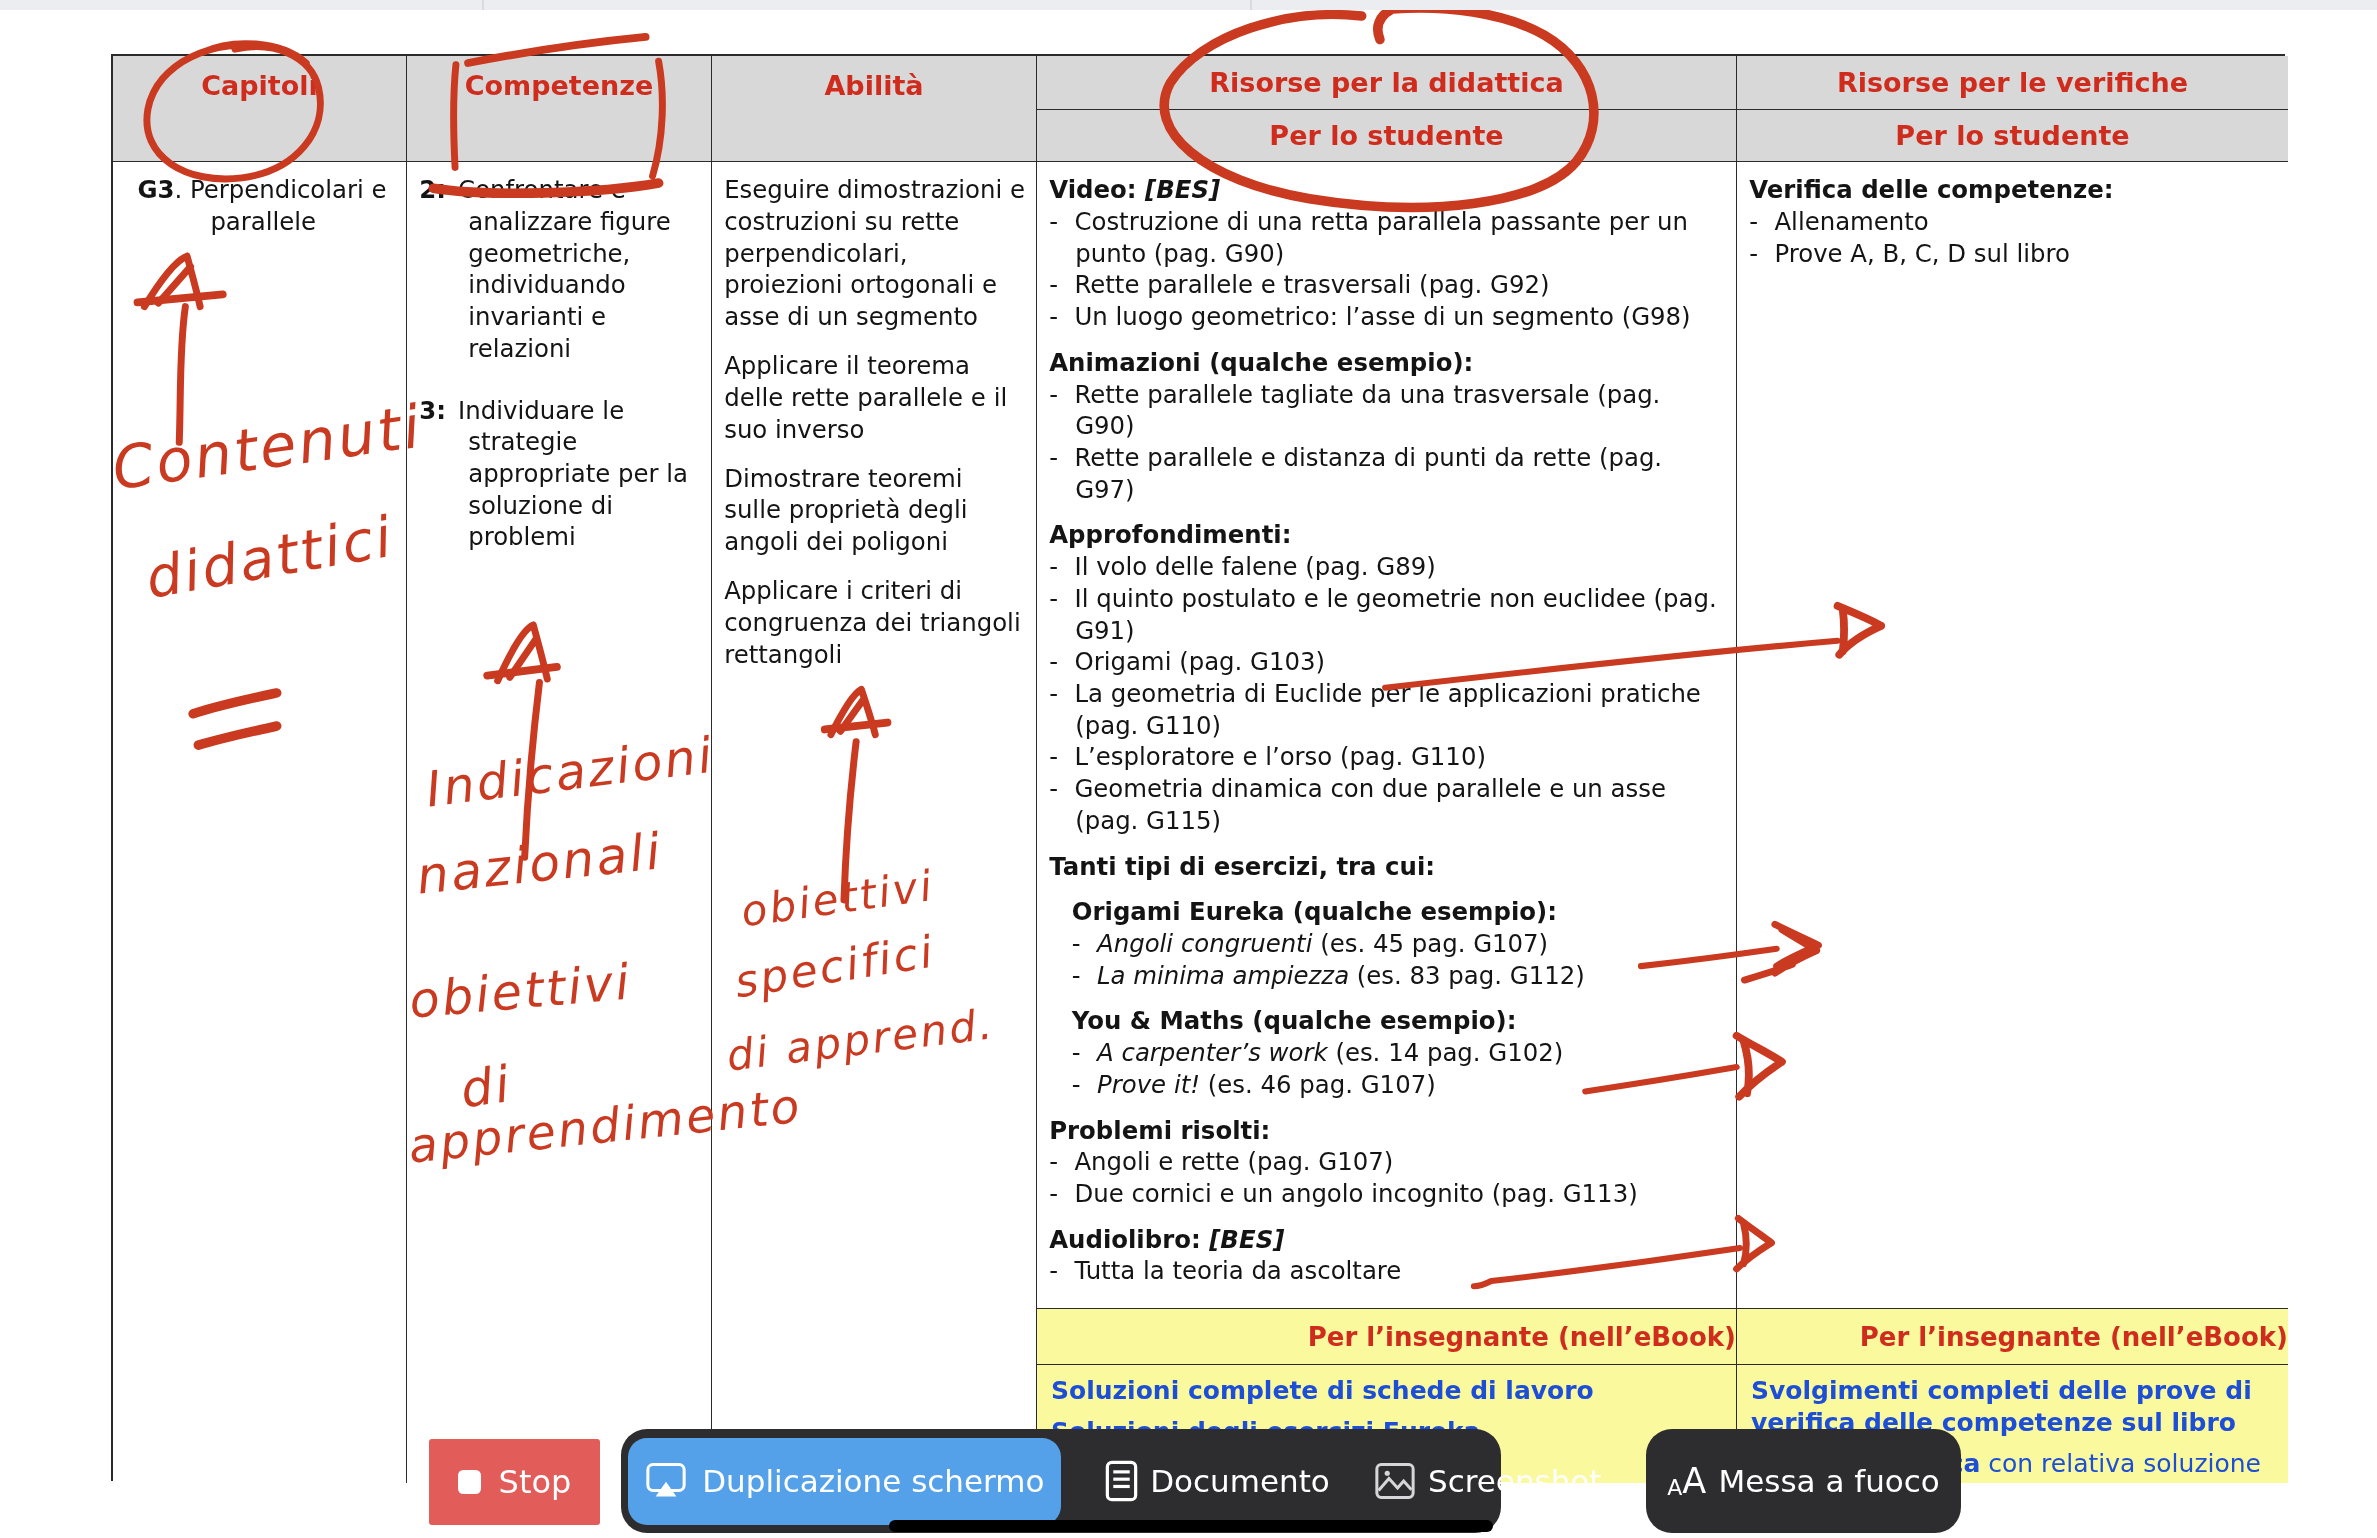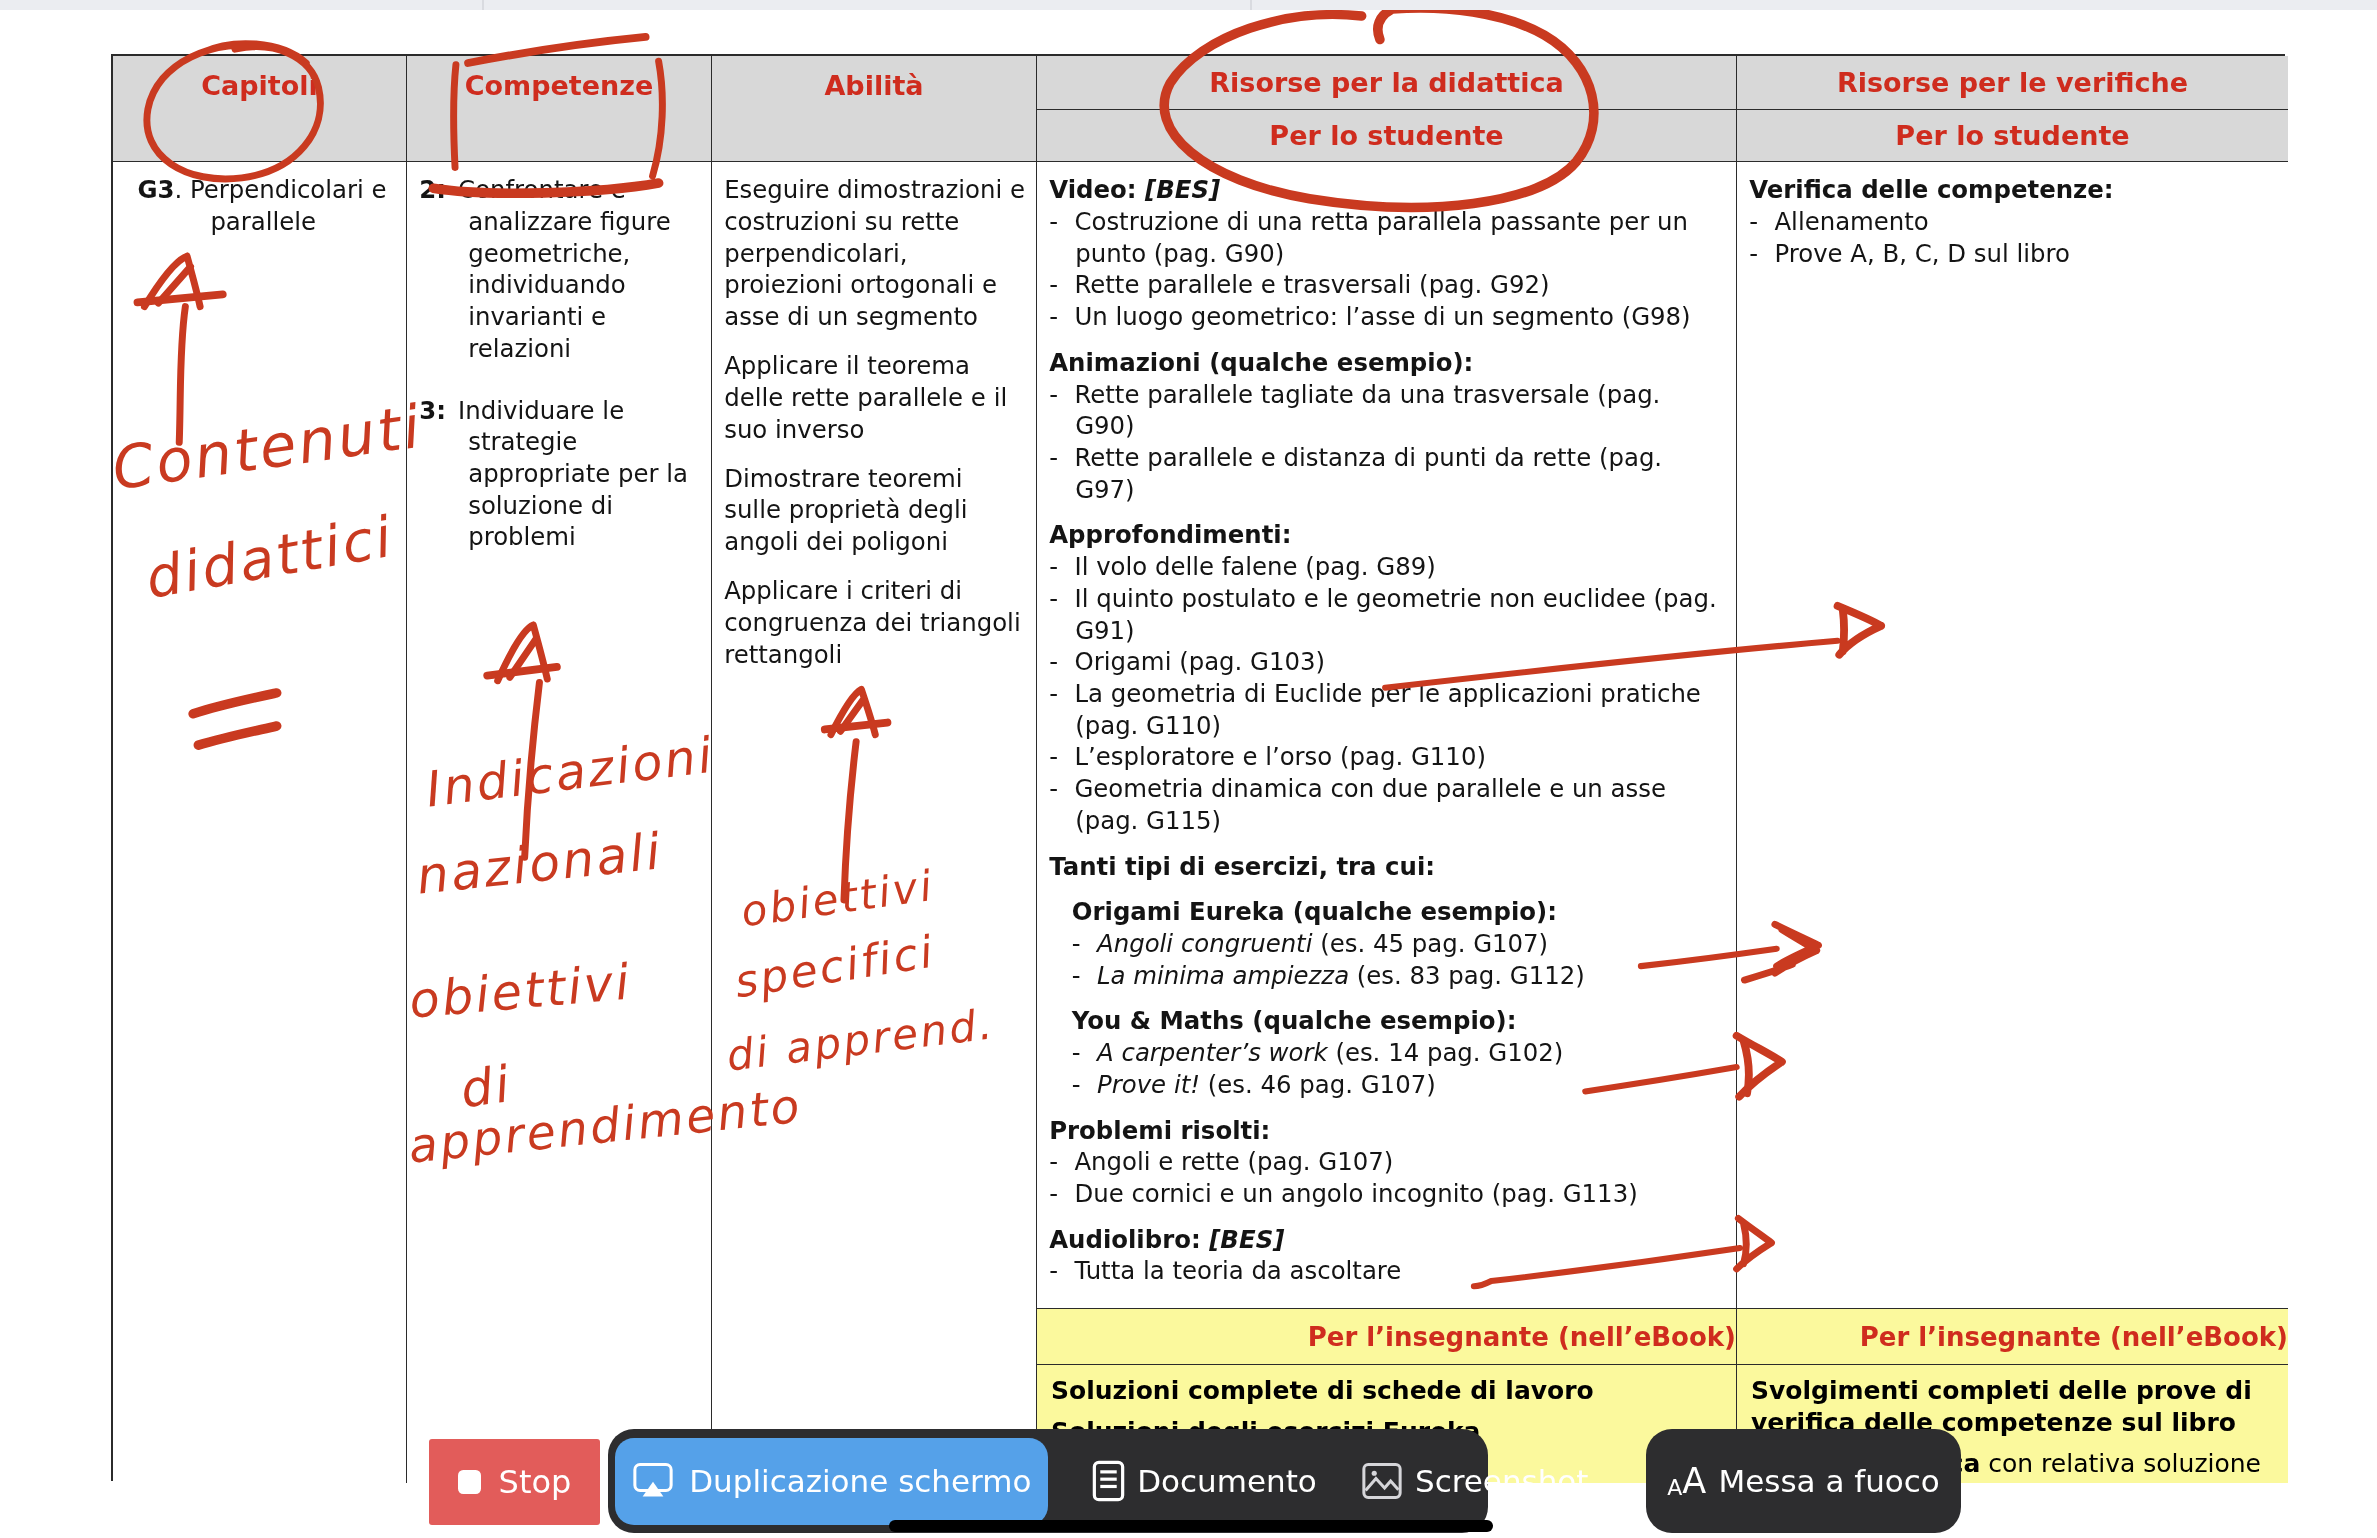--- a/index.html
+++ b/index.html
@@ -31,21 +31,21 @@
   .bd{
     background:#fff;font-size:24.4px;line-height:1.3;color:#141414;
     padding:12.2px 10.4px 0 12.2px;grid-row:3;
   }
   .bd.full{grid-row:3/6;border-bottom:none;}
   .bd.rbot{border-bottom:1.7px solid #2b2b2b;}
   .yh{
     grid-row:4;background:#fbf99d;color:#cf2c1e;font-weight:bold;font-size:26px;
     display:flex;align-items:center;justify-content:flex-end;border-bottom:1.7px solid #2b2b2b;
   }
-  .yb{grid-row:5;background:#fbf99d;font-size:25px;line-height:1.28;padding:10.4px 12.2px 0 14px;color:#000000;}
+  .yb{grid-row:5;background:#fbf99d;font-size:25px;line-height:1.28;padding:10.4px 12.2px 0 14px;color:#1d4ed8;}
   .yb .yline{font-weight:bold;margin-bottom:8.7px;}
   .yb .norm{font-weight:normal;}
 
   .g3{padding-left:12.2px;}
   .g3 .l1{white-space:nowrap;}
   .g3 .l2{padding-left:73px;}
   .comp-item{padding-left:49px;text-indent:-49px;margin-bottom:30px;}
   .comp-item b{padding-right:12.2px;}
   .abil-p{margin-bottom:17.4px;}
   .sec-h{font-weight:bold;margin-top:14px;}
@@ -68,21 +68,21 @@
   #hw-nazionali{left:414px;top:848px;font-size:50px;transform:rotate(-6deg);}
   #hw-obiettivi2{left:407px;top:973px;font-size:49px;transform:rotate(-5deg);}
   #hw-di2{left:457px;top:1062px;font-size:50px;transform:rotate(-8deg);}
   #hw-apprendimento{left:406px;top:1119px;font-size:47px;transform:rotate(-6deg);}
   #hw-obiettivi3{left:738px;top:888px;font-size:42px;transform:rotate(-8deg);}
   #hw-specifici3{left:731px;top:957px;font-size:44px;transform:rotate(-9deg);}
   #hw-apprend3{left:724px;top:1032px;font-size:42px;transform:rotate(-7deg);}
 
   
   .tb-dark{position:absolute;background:#2d2d2f;border-radius:26px;z-index:5;}
-  #tb-main{left:608px;top:1429px;width:880px;height:104px;display:flex;align-items:center;text-align:right;}
+  #tb-main{left:621px;top:1429px;width:880px;height:104px;display:flex;align-items:center;text-align:right;}
   #tb-focus{left:1646px;top:1429px;width:315px;height:104px;display:flex;align-items:center;justify-content:center;}
   #stop-btn{
     position:absolute;left:429px;top:1439px;width:171px;height:86px;border-radius:3px;
     background:#e25c5a;color:#fff;display:flex;align-items:center;justify-content:center;
     font-size:32px;z-index:5;cursor:pointer;
   }
   #stop-btn .sq{width:23.5px;height:23.5px;background:#fff;border-radius:5.2px;margin-right:17.4px;}
   #mirror-btn{
     position:absolute;left:7px;top:8.7px;width:433px;height:87px;border-radius:19px;
     background:#55a1e9;color:#fff;display:flex;align-items:center;justify-content:center;

